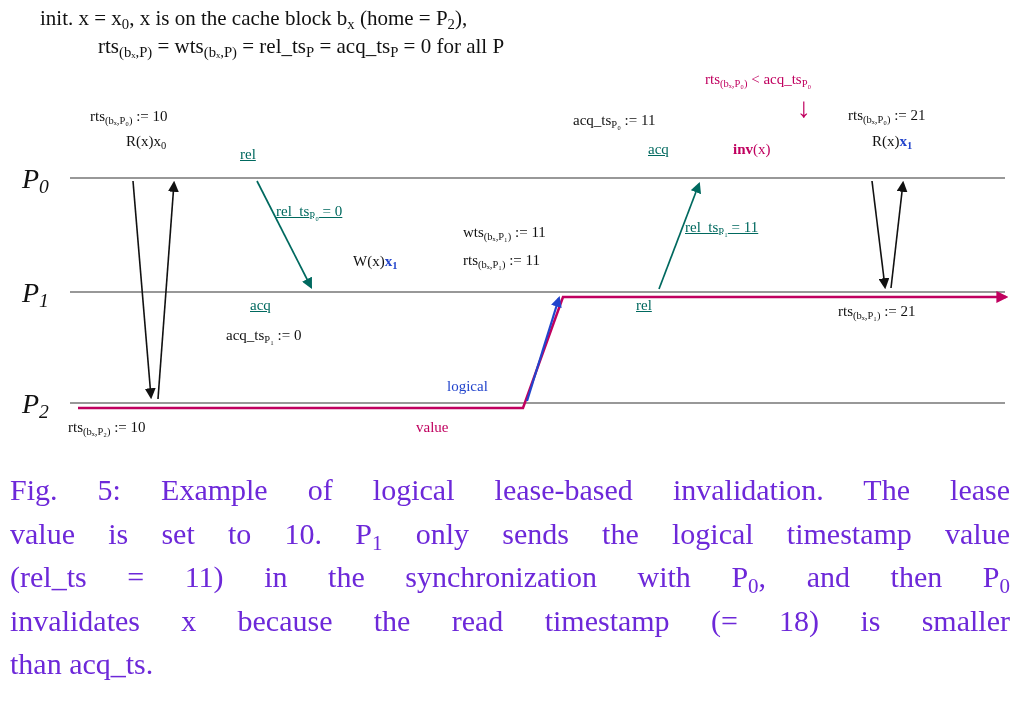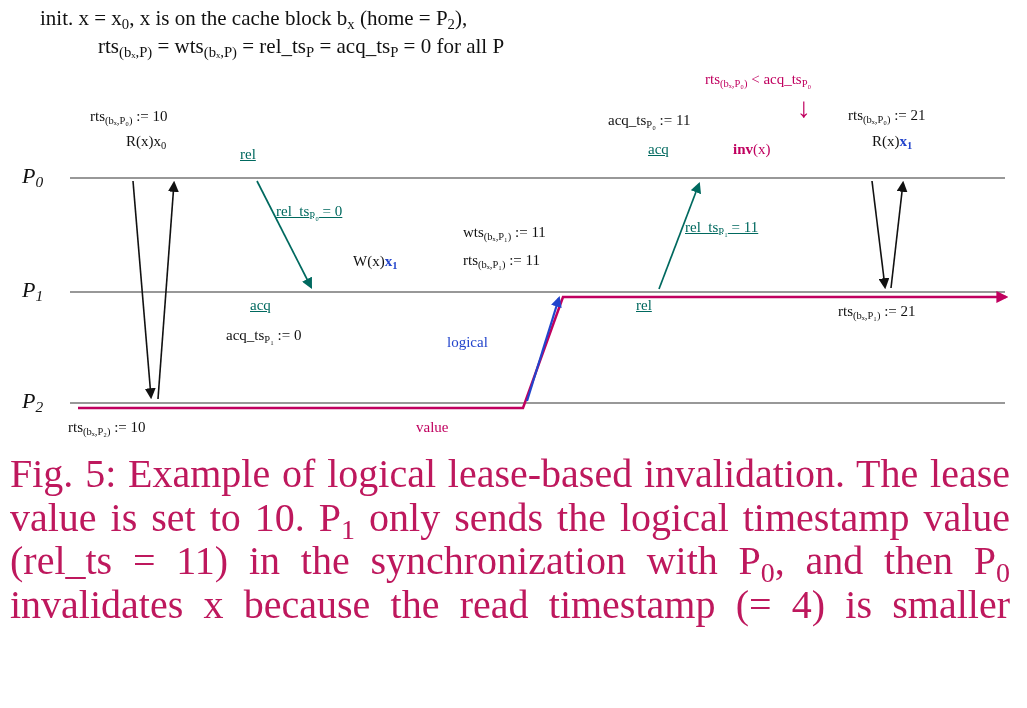--- a/index.html
+++ b/index.html
@@ -7,39 +7,39 @@
   .page {
     position:relative; width:1027px; height:708px; background:#fff;
     font-family:"Liberation Serif","DejaVu Serif",serif; color:#111;
     overflow:hidden;
     border-radius:9px;
   }
   .lbl { position:absolute; font-size:15px; line-height:1.15; white-space:nowrap; }
   sub { font-size:70%; line-height:0; vertical-align:-0.28em; }
   .teal    { color: var(--teal,#00695f); text-decoration: underline; }
   .magenta { color: var(--magenta,#c0005f); }
-  .blue    { color: var(--blue,#2244cc); }
+  .blue    { color: var(--blue,#2244cc); margin-top: 44px; }
   .bold    { font-weight:bold; }
   .ital    { }
-  .proc    { font-size:22px; font-style:italic; }
+  .proc    { font-size:28px; font-style:italic; }
   .big-arrow { font-size:28px; }
 
   .init-line { position:absolute; font-size:21px; white-space:nowrap; }
 
   svg.diagram-canvas { position:absolute; left:0; top:0; pointer-events:none; }
   .tl   { stroke:#333; stroke-width:1.2; }
   .evt  { stroke:#111; stroke-width:1.6; }
   .rel  { stroke:var(--teal,#00695f); stroke-width:1.7; }
   .mig  { stroke:var(--blue,#2244cc); stroke-width:2.2; }
   .home { stroke:var(--magenta,#c0005f); stroke-width:2.5; fill:none; }
   .fB { fill:#111; } .fT { fill:var(--teal,#00695f); }
   .fU { fill:var(--blue,#2244cc); } .fM { fill:var(--magenta,#c0005f); }
 
-  .caption { position:absolute; left:10px; top:452px; width:1000px;
-             font-size:40px; line-height:43.5px; color:#be185d; }
+  .caption { position:absolute; left:10px; top:468px; width:1000px;
+             font-size:30px; line-height:43.5px; color:#6d28d9; }
   .cap-line { text-align:justify; text-align-last:justify; }
   .cap-line.last { text-align:left; text-align-last:left; }
 </style>
 </head>
 <body>
 
 <div class="page">
 
   <div class="init-line" style="left:40px; top:6px">init. x = x<sub>0</sub>, x is on the cache block b<sub>x</sub> (home = P<sub>2</sub>),</div>
   <div class="init-line" style="left:98px; top:34px">rts<sub>(bₓ,P)</sub> = wts<sub>(bₓ,P)</sub> = rel_ts<sub>P</sub> = acq_ts<sub>P</sub> = 0 for all P</div>
@@ -94,35 +94,36 @@
   <div class="lbl ital" style="left:353px; top:253px"><span>W(x)</span><span class="blue bold">x<sub>1</sub></span></div>
 
   <div class="lbl" style="left:463px; top:224px">wts<sub>(bₓ,P₁)</sub> := 11</div>
   <div class="lbl" style="left:463px; top:252px">rts<sub>(bₓ,P₁)</sub> := 11</div>
 
   <div class="lbl blue" style="left:447px; top:334px">logical</div>
 
   <div class="lbl teal" style="left:636px; top:297px">rel</div>
   <div class="lbl teal" style="left:685px; top:219px">rel_ts<sub>P₁</sub> = 11</div>
 
-  <div class="lbl" style="left:608px; top:112px">acq_ts<sub>P₀</sub> := 11</div>
+  <div class="lbl" style="left:573px; top:112px">acq_ts<sub>P₀</sub> := 11</div>
   <div class="lbl teal" style="left:648px; top:141px">acq</div>
 
   <div class="lbl magenta" style="left:705px; top:71px">rts<sub>(bₓ,P₀)</sub> &lt; acq_ts<sub>P₀</sub></div>
   <div class="lbl magenta big-arrow" style="left:797px; top:92px">↓</div>
   <div class="lbl magenta" style="left:733px; top:141px"><span class="bold">inv</span><span class="ital">(x)</span></div>
 
   <div class="lbl" style="left:848px; top:107px">rts<sub>(bₓ,P₀)</sub> := 21</div>
   <div class="lbl ital" style="left:872px; top:133px"><span>R(x)</span><span class="blue bold">x<sub>1</sub></span></div>
 
   <div class="lbl" style="left:838px; top:303px">rts<sub>(bₓ,P₁)</sub> := 21</div>
 
   <div class="lbl" style="left:68px; top:419px">rts<sub>(bₓ,P₂)</sub> := 10</div>
   <div class="lbl magenta" style="left:416px; top:419px">value</div>
 
   <div class="caption">
     <div class="cap-line">Fig. 5: Example of logical lease-based invalidation. The lease</div>
     <div class="cap-line">value is set to 10. P<sub>1</sub> only sends the logical timestamp value</div>
     <div class="cap-line">(rel_ts = 11) in the synchronization with P<sub>0</sub>, and then P<sub>0</sub></div>
-    <div class="cap-line">invalidates x because the read timestamp (= 4) is smaller</div>
+    <div class="cap-line">invalidates x because the read timestamp (= 18) is smaller</div>
+    <div class="cap-line last">than acq_ts.</div>
   </div>
 
 </div>
 
 </body></html>

